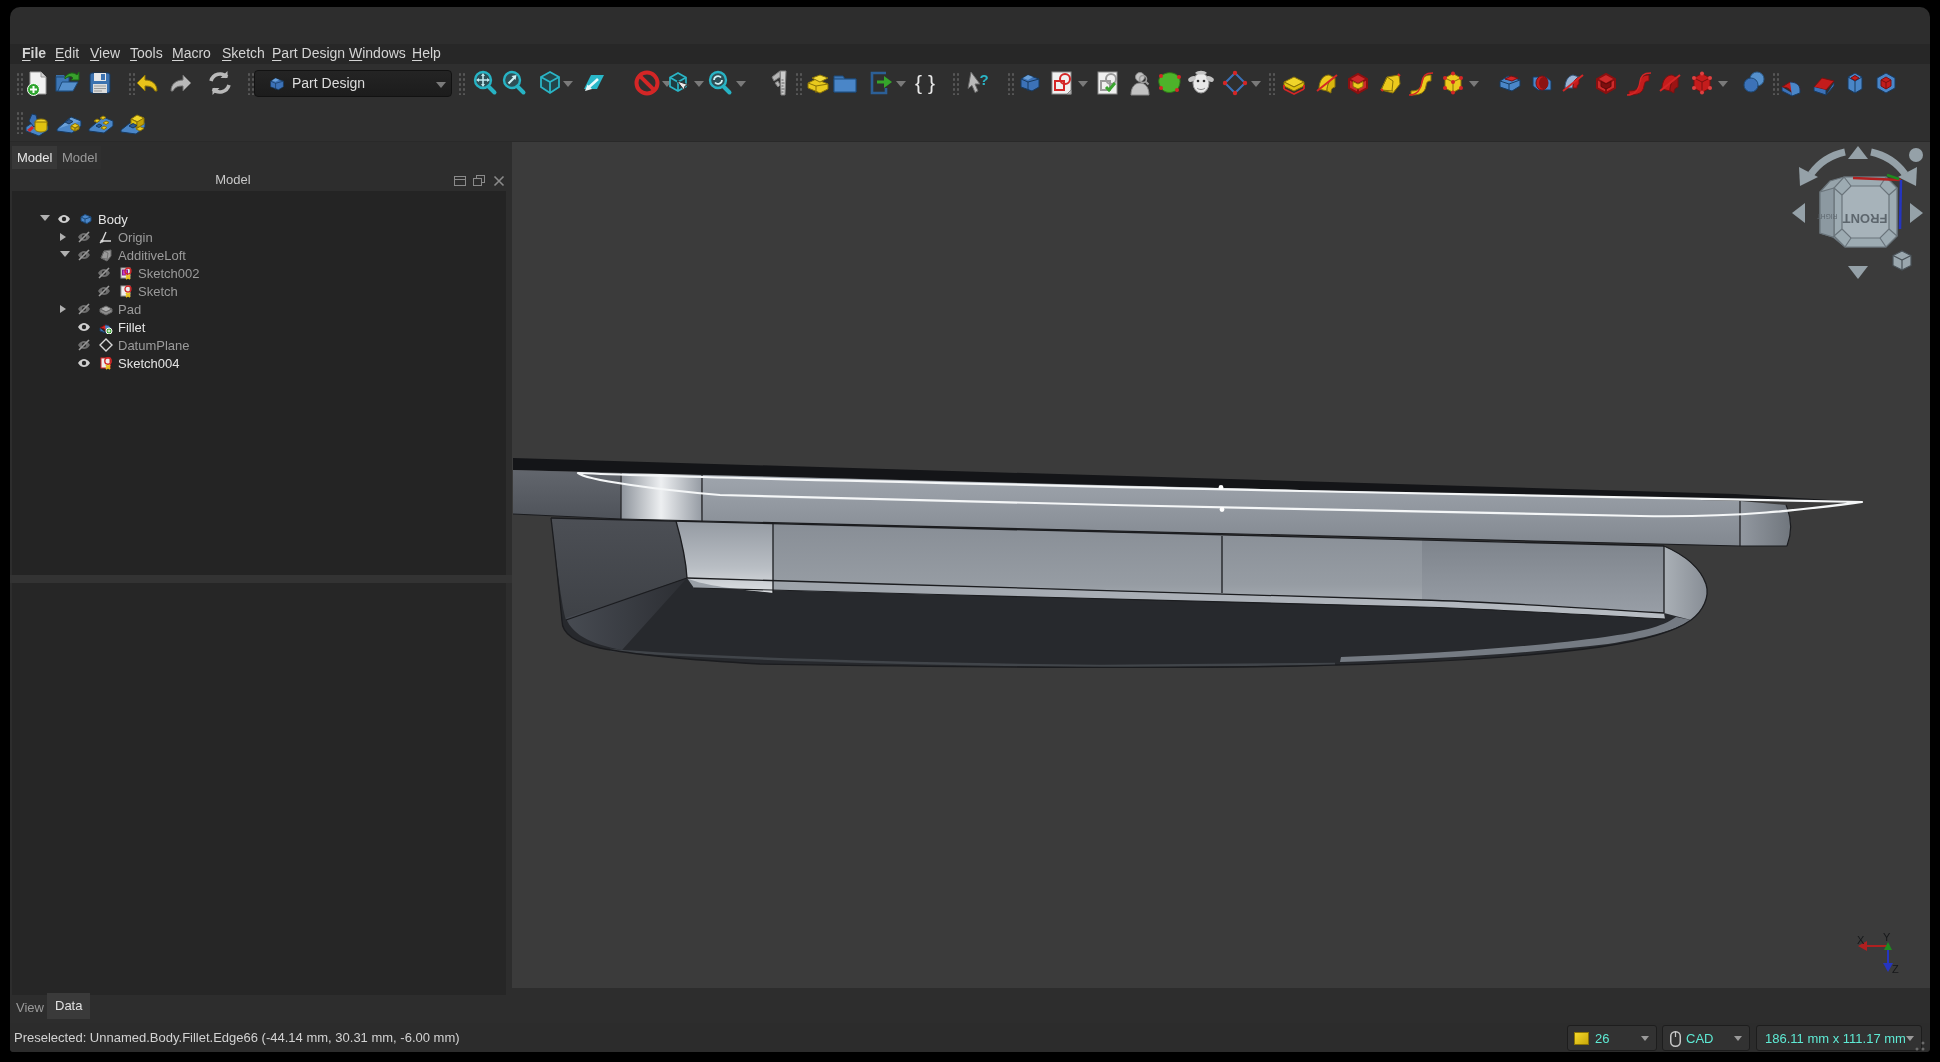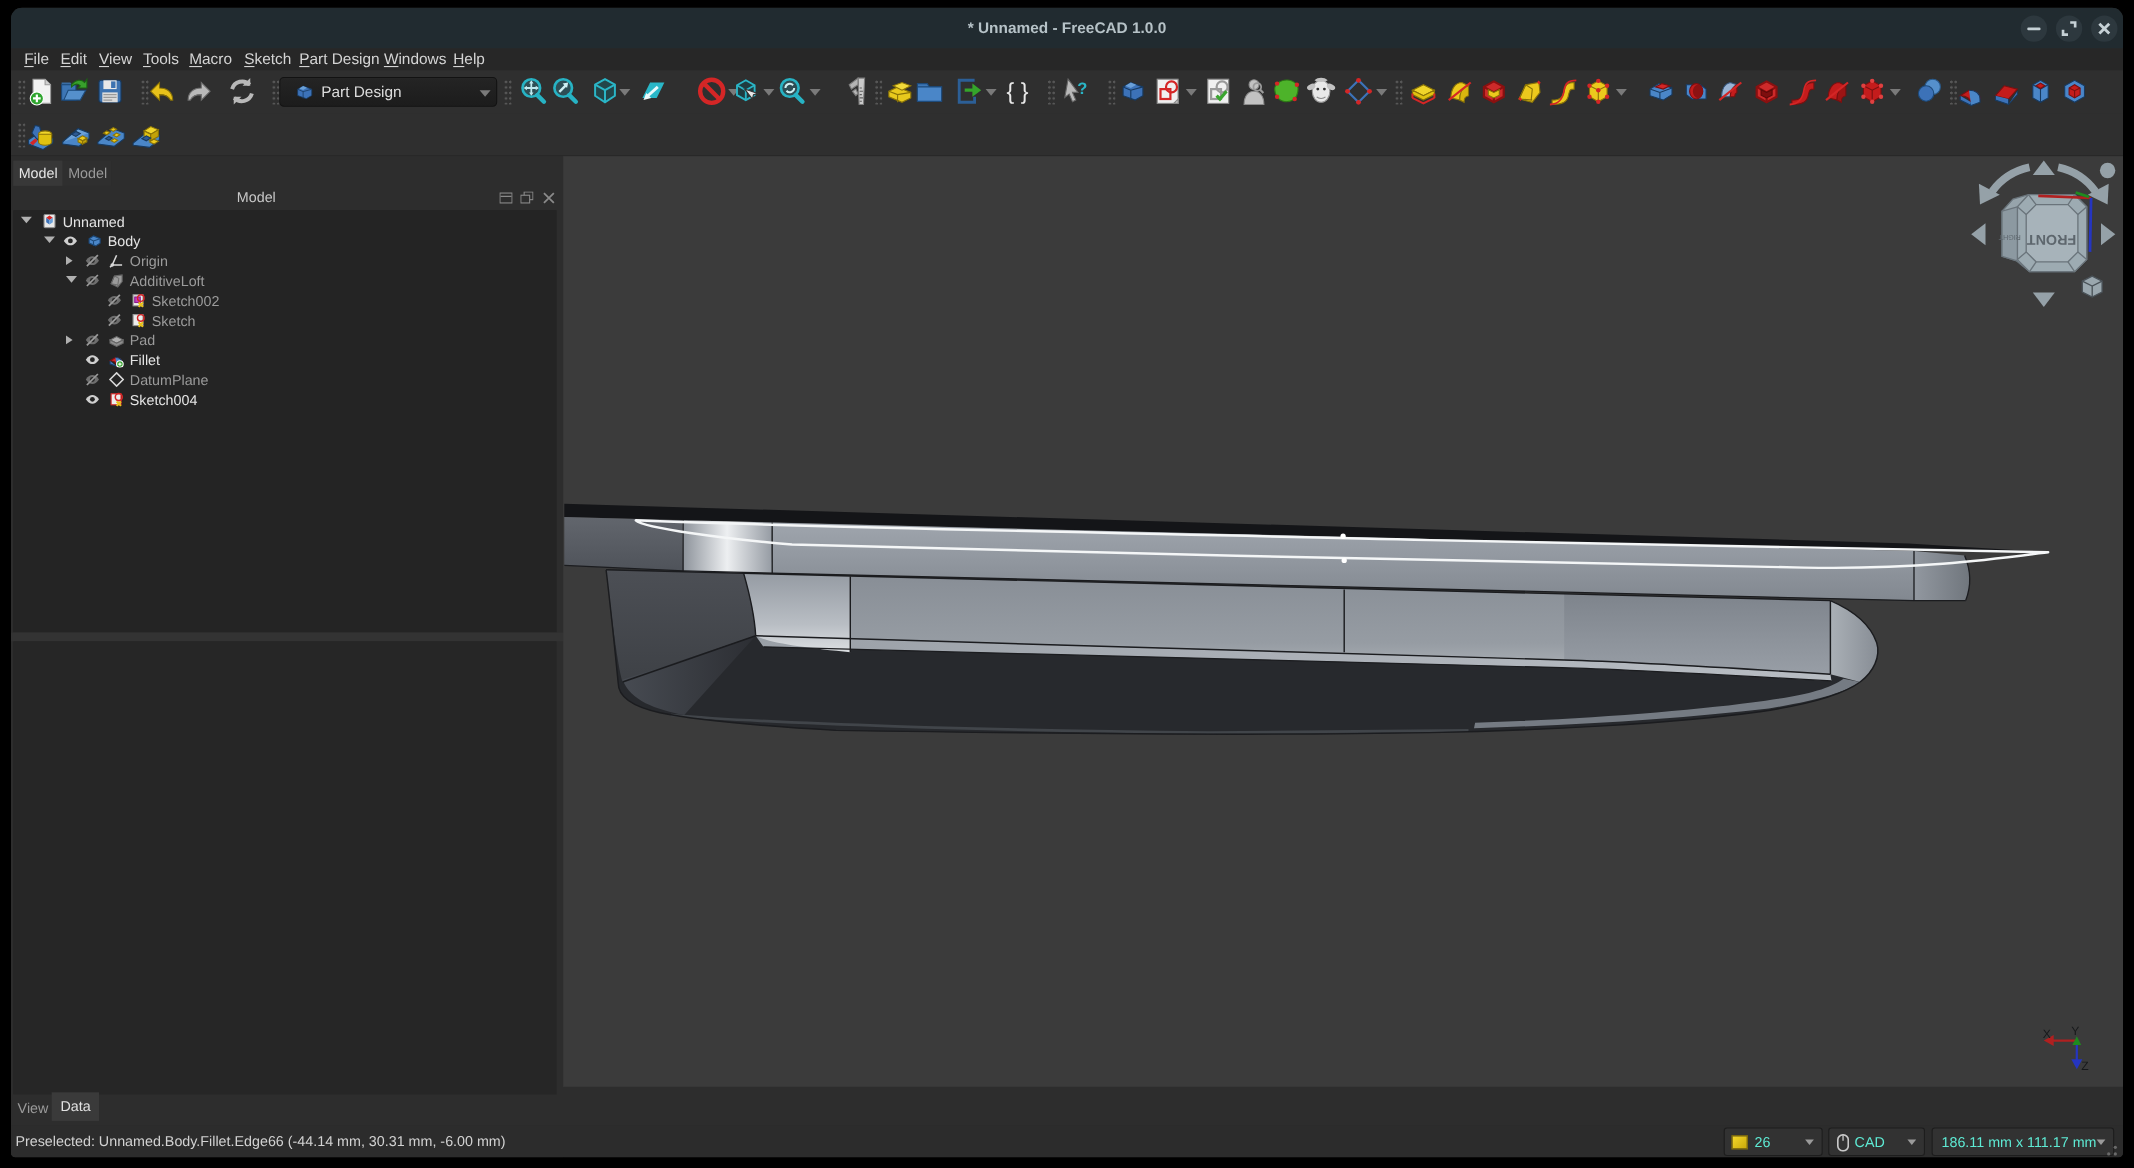--- a/index.html
+++ b/index.html
@@ -49,34 +49,22 @@
 #statusbar { position:absolute; left:0; top:1016px; width:1920px; height:29px; background:#2c2c2c; }
 #stext { position:absolute; left:4px; top:7px; font-size:13px; color:#d2d2d2; }
 .combo { position:absolute; top:2px; height:26px; background:#323232; border:1px solid #1d1d1d;
   border-radius:3px; color:#5eead4; font-size:13px; }
 .combo .ca { position:absolute; right:7px; top:10px; width:0; height:0; border-left:4.5px solid transparent;
   border-right:4.5px solid transparent; border-top:5px solid #9a9a9a; }
 </style>
 </head>
 <body>
 <div id="win">
-  <div id="titlebar">
-    <div id="title">* Unnamed - FreeCAD 1.0.0</div>
-    <div class="winbtn" style="left:1827px;"><svg width="24" height="24">
-          <rect x="6" y="11" width="12" height="2.6" rx="1" fill="#c6d1d6"></rect>
-        </svg></div>
-    <div class="winbtn" style="left:1859px;"><svg width="24" height="24">
-          <path d="M13 6.5h4.5V11M11 17.5H6.5V13" stroke="#c6d1d6" stroke-width="2.4" fill="none"></path>
-        </svg></div>
-    <div class="winbtn" style="left:1891px;"><svg width="24" height="24">
-          <path d="M7.5 7.5l9 9M16.5 7.5l-9 9" stroke="#c6d1d6" stroke-width="2.6" fill="none"></path>
-        </svg></div>
-  </div>
   <div id="menubar">
-    <span class="mi" style="left:12px;"><u>F</u>ile</span>
+    <span class="mi" style="left:12px;font-weight:bold;"><u>F</u>ile</span>
     <span class="mi" style="left:45px;"><u>E</u>dit</span>
     <span class="mi" style="left:80px;"><u>V</u>iew</span>
     <span class="mi" style="left:120px;"><u>T</u>ools</span>
     <span class="mi" style="left:162px;"><u>M</u>acro</span>
     <span class="mi" style="left:212px;"><u>S</u>ketch</span>
     <span class="mi" style="left:262px;"><u>P</u>art Design</span>
     <span class="mi" style="left:339px;"><u>W</u>indows</span>
     <span class="mi" style="left:402px;"><u>H</u>elp</span>
   </div>
   <div id="tb1">
@@ -388,30 +376,20 @@
           <line x1="1" y1="4.5" x2="11" y2="4.5" stroke="#8a8a8a"></line>
         </svg></div>
     <div class="hbtn" style="left:463px;"><svg width="12" height="12">
           <rect x="3.5" y="0.5" width="8" height="7" fill="none" stroke="#8a8a8a"></rect>
           <rect x="0.5" y="3.5" width="8" height="7" fill="#2d2d2d" stroke="#8a8a8a"></rect>
         </svg></div>
     <div class="hbtn" style="left:483px;"><svg width="12" height="12">
           <path d="M1.5 1.5l9 9M10.5 1.5l-9 9" stroke="#8a8a8a" stroke-width="1.6"></path>
         </svg></div>
     <div id="tree">
-        <div class="trow" style="left:0;top:1px;width:494px;">
-          <span class="texp expd" style="left:7px;"></span>
-          <span class="ticon" style="left:26px;"><svg viewBox="0 0 14 14">
-              <rect x="2" y="1" width="10" height="12" rx="1" fill="#e8e8e8" stroke="#888"></rect>
-              <path d="M4 4l3-2 3 2-3 2z" fill="#d42626"></path>
-              <path d="M4 4l3 2v4L4 8z" fill="#3c72b8"></path>
-              <path d="M10 4L7 6v4l3-2z" fill="#6aa0d8"></path>
-            </svg></span>
-          <span class="tt white" style="left:45px;">Unnamed</span>
-        </div>
 <div class="trow" style="left:0;top:19px;width:494px;">
           <span class="texp expd" style="left:28px;"></span>
           <span class="ticon" style="left:45px;"><svg viewBox="0 0 14 14">
               <path d="M1 7c2-3 4-4 6-4s4 1 6 4c-2 3-4 4-6 4s-4-1-6-4z" fill="#cfcfcf"></path>
               <circle cx="7" cy="7" r="2.2" fill="#242424"></circle>
             </svg></span>
           <span class="ticon" style="left:67px;"><svg viewBox="0 0 14 14">
               <path d="M2 5l4-2.5L12 5v4l-4 2.5L2 9z" fill="#4a86c8" stroke="#1d4a7a"></path>
               <path d="M2 5l4 2 6-2M6 7v4.5" stroke="#1d4a7a" fill="none"></path>
             </svg></span>

